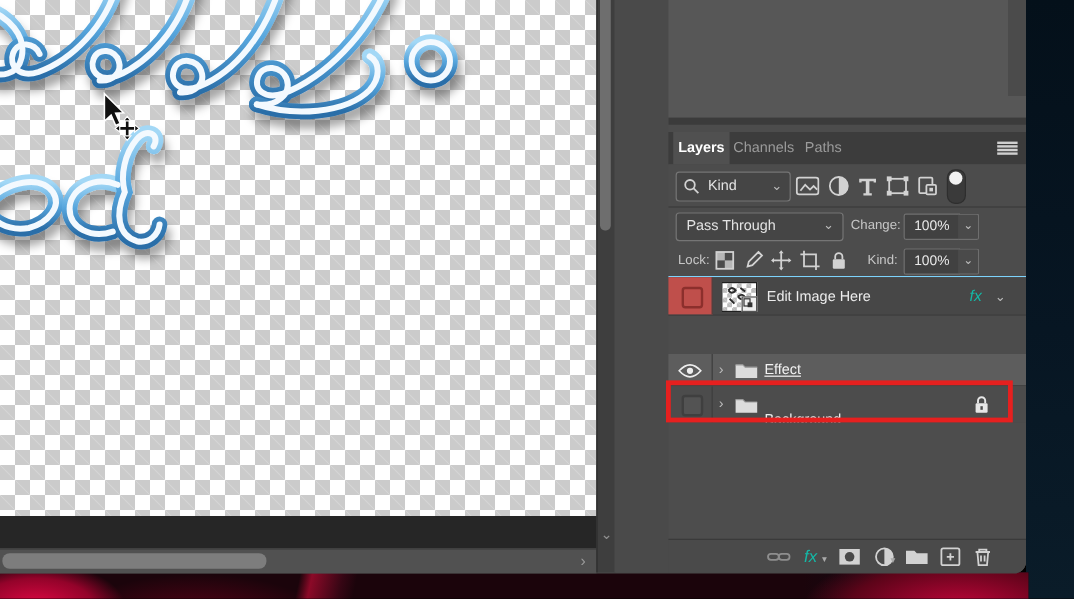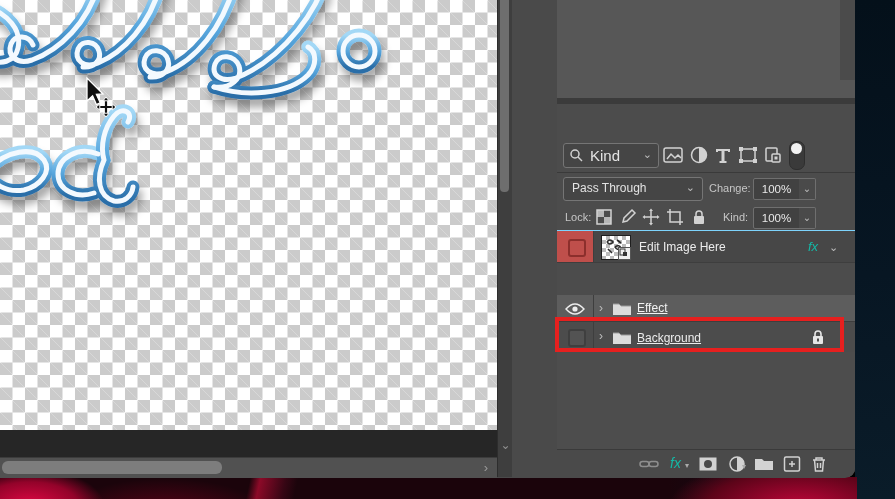--- a/index.html
+++ b/index.html
@@ -45,21 +45,21 @@
   .top-panel-inset{left:283px;top:0;width:15px;height:80px;background:#4b4b4b;}
 
   .tabbar{left:0;top:110px;width:298px;height:27px;background:#3c3c3c;}
   .tab{position:absolute;top:0;height:27px;line-height:27px;text-align:center;font-size:12px;color:#9b9b9b;}
   .tab.active{background:#505050;color:#ffffff;font-weight:700;}
   .panel-menu{left:274px;top:8px;width:17px;height:12px;}
   .panel-menu span{display:block;height:2px;margin-bottom:1px;background:#cfcfcf;}
 
   .filter-row{left:0;top:137px;width:298px;height:36px;background:#4c4c4c;border-bottom:1px solid #3a3a3a;box-sizing:border-box;}
   .kind-box{left:6px;top:6px;width:94px;height:23px;background:#454545;border:1px solid #757575;border-radius:3px;}
-  .kind-text{left:26px;top:3px;font-size:15px;color:#e3e3e3;}
+  .kind-text{left:26px;top:3px;font-size:12px;color:#e3e3e3;}
   .fi{position:absolute;top:9px;width:20px;height:18px;}
   .toggle-pill{left:232px;top:4px;width:14px;height:27px;background:#3a3a3a;border-radius:7px;border:1px solid #2e2e2e;}
   .toggle-knob{left:1px;top:1px;width:11px;height:11px;background:#f2f2f2;border-radius:50%;}
 
   .blend-row{left:0;top:173px;width:298px;height:30px;}
   .select-box{left:6px;top:4px;width:138px;height:22px;background:#454545;border:1px solid #757575;border-radius:3px;}
   .select-text{left:8px;top:3px;font-size:12px;color:#e3e3e3;}
   .mini-label{position:absolute;font-size:11px;color:#c6c6c6;}
   .value-box{position:absolute;width:45px;height:20px;background:#414141;border:1px solid #6f6f6f;border-radius:2px 0 0 2px;
              font-size:11.5px;color:#e8e8e8;text-align:center;line-height:20px;}
@@ -171,20 +171,31 @@
       <div class="abs vscroll-arrow">⌄</div>
     </div>
     <div class="abs gap-col"></div>
 
     <div class="abs panel-col">
 
       <div class="abs top-panel">
         <div class="abs top-panel-inset"></div>
       </div>
 
+      <div class="abs tabbar">
+        <div class="tab active" style="left:4px;width:47px;">Layers</div>
+        <div class="tab" style="left:52px;width:55px;">Channels</div>
+        <div class="tab" style="left:108px;width:42px;">Paths</div>
+        <div class="abs panel-menu">
+            <span></span>
+            <span></span>
+            <span></span>
+            <span></span>
+          </div>
+      </div>
 
       <div class="abs filter-row">
         <div class="abs kind-box">
           <svg class="abs" style="left:5px;top:4px;" width="14" height="14" viewBox="0 0 14 14">
             <circle cx="6" cy="6" r="4" class="ic-stroke"></circle>
               <path d="M9,9 L13,13" class="ic-stroke"></path>
           </svg>
           <span class="abs kind-text">Kind</span>
           <span class="chev" style="right:6px;top:4px;">⌄</span>
         </div>
@@ -293,21 +304,21 @@
 
         <div class="lrow" style="top:91px;height:30px;background:#4c4c4c;">
           <div class="eyecol">
             <div class="hidden-well" style="border:2px solid #3f3f3f;background:#535353;"></div>
           </div>
           <span class="chev" style="left:42px;top:7px;font-size:12px;">›</span>
           <svg class="abs" style="left:55px;top:8px;" width="20" height="15" viewBox="0 0 20 15">
             <path d="M1,3 h6 l2,2 h10 v9 H1 Z" fill="#dcdcdc"></path>
               <path d="M1,3 h6 l2,2 h10" fill="none" stroke="#9a9a9a" stroke-width="1"></path>
           </svg>
-          <span class="lname" style="left:80px;top:9px;text-decoration:underline;">Background</span>
+          <span class="lname" style="left:80px;top:20px;">Background</span>
           <svg class="abs" style="left:254px;top:7px;" width="14" height="16" viewBox="0 0 14 16">
             <rect x="2" y="7" width="10" height="8" rx="1" fill="#e6e6e6"></rect>
             <path d="M4,7 v-2 a3,3 0 0 1 6,0 v2" fill="none" stroke="#e6e6e6" stroke-width="1.6"></path>
             <rect x="6" y="9.5" width="2" height="3" fill="#4c4c4c"></rect>
           </svg>
         </div>
       </div>
 
       <div class="abs empty-area"></div>
 

